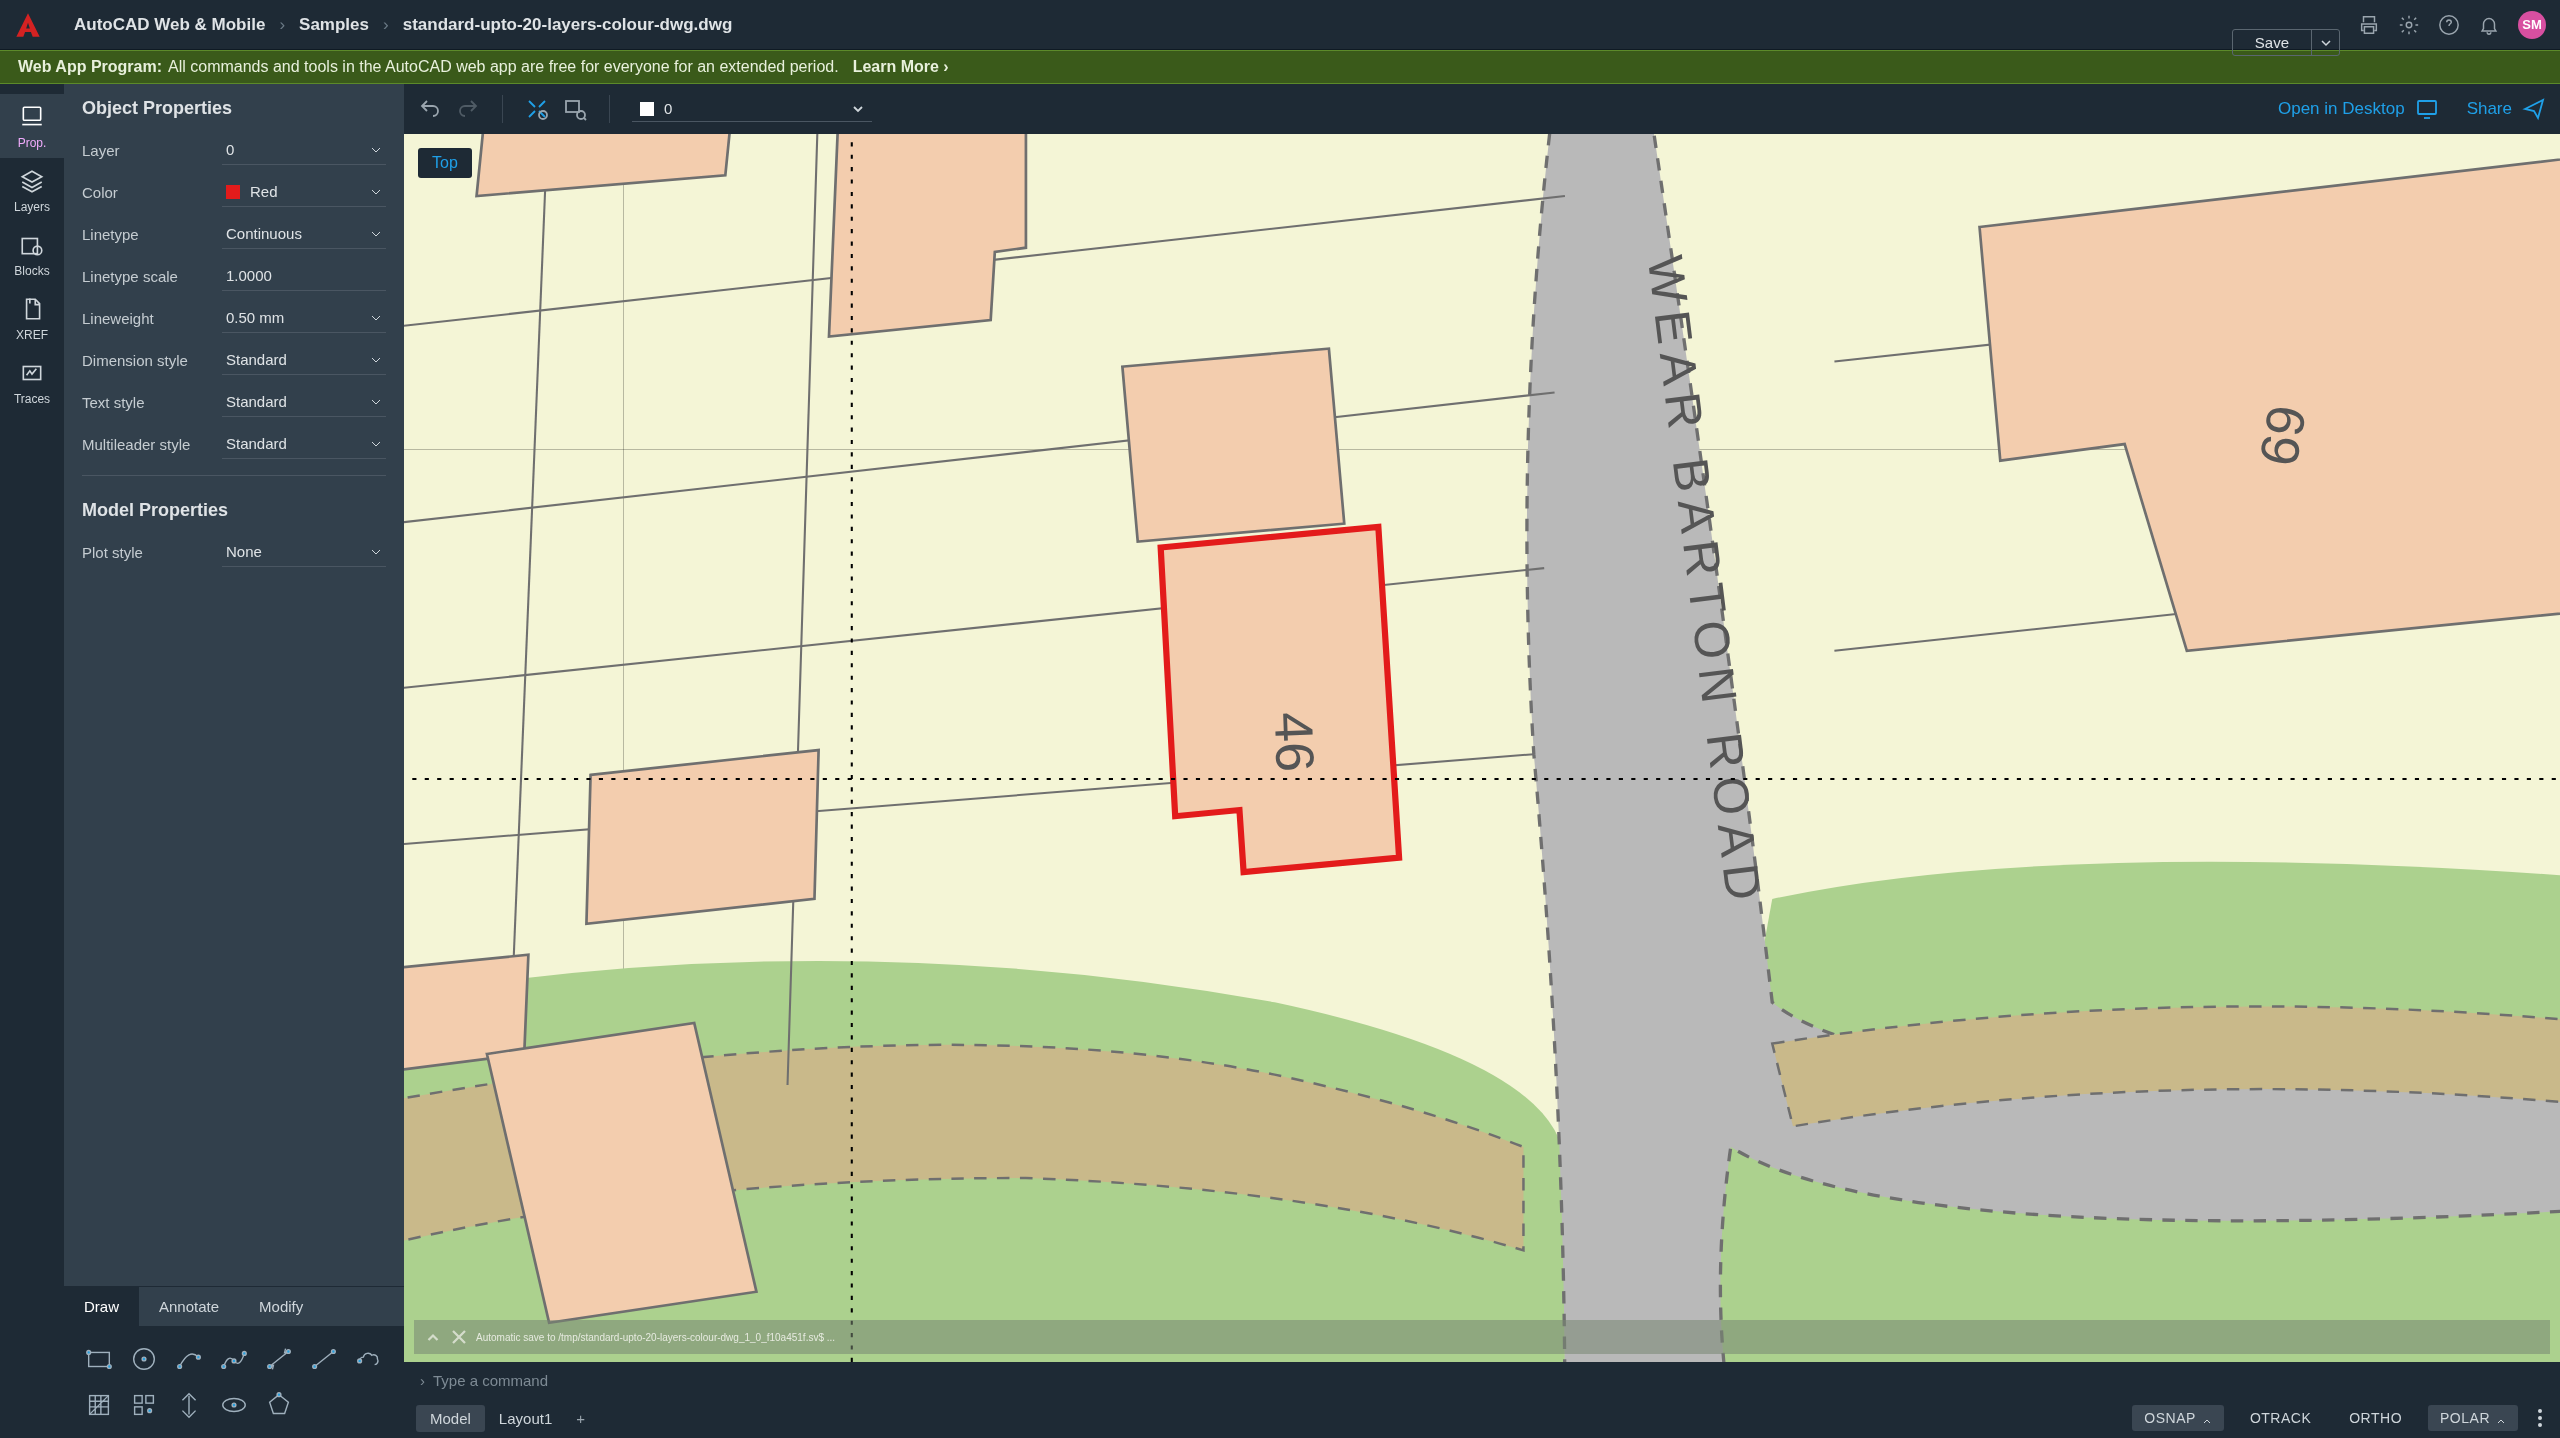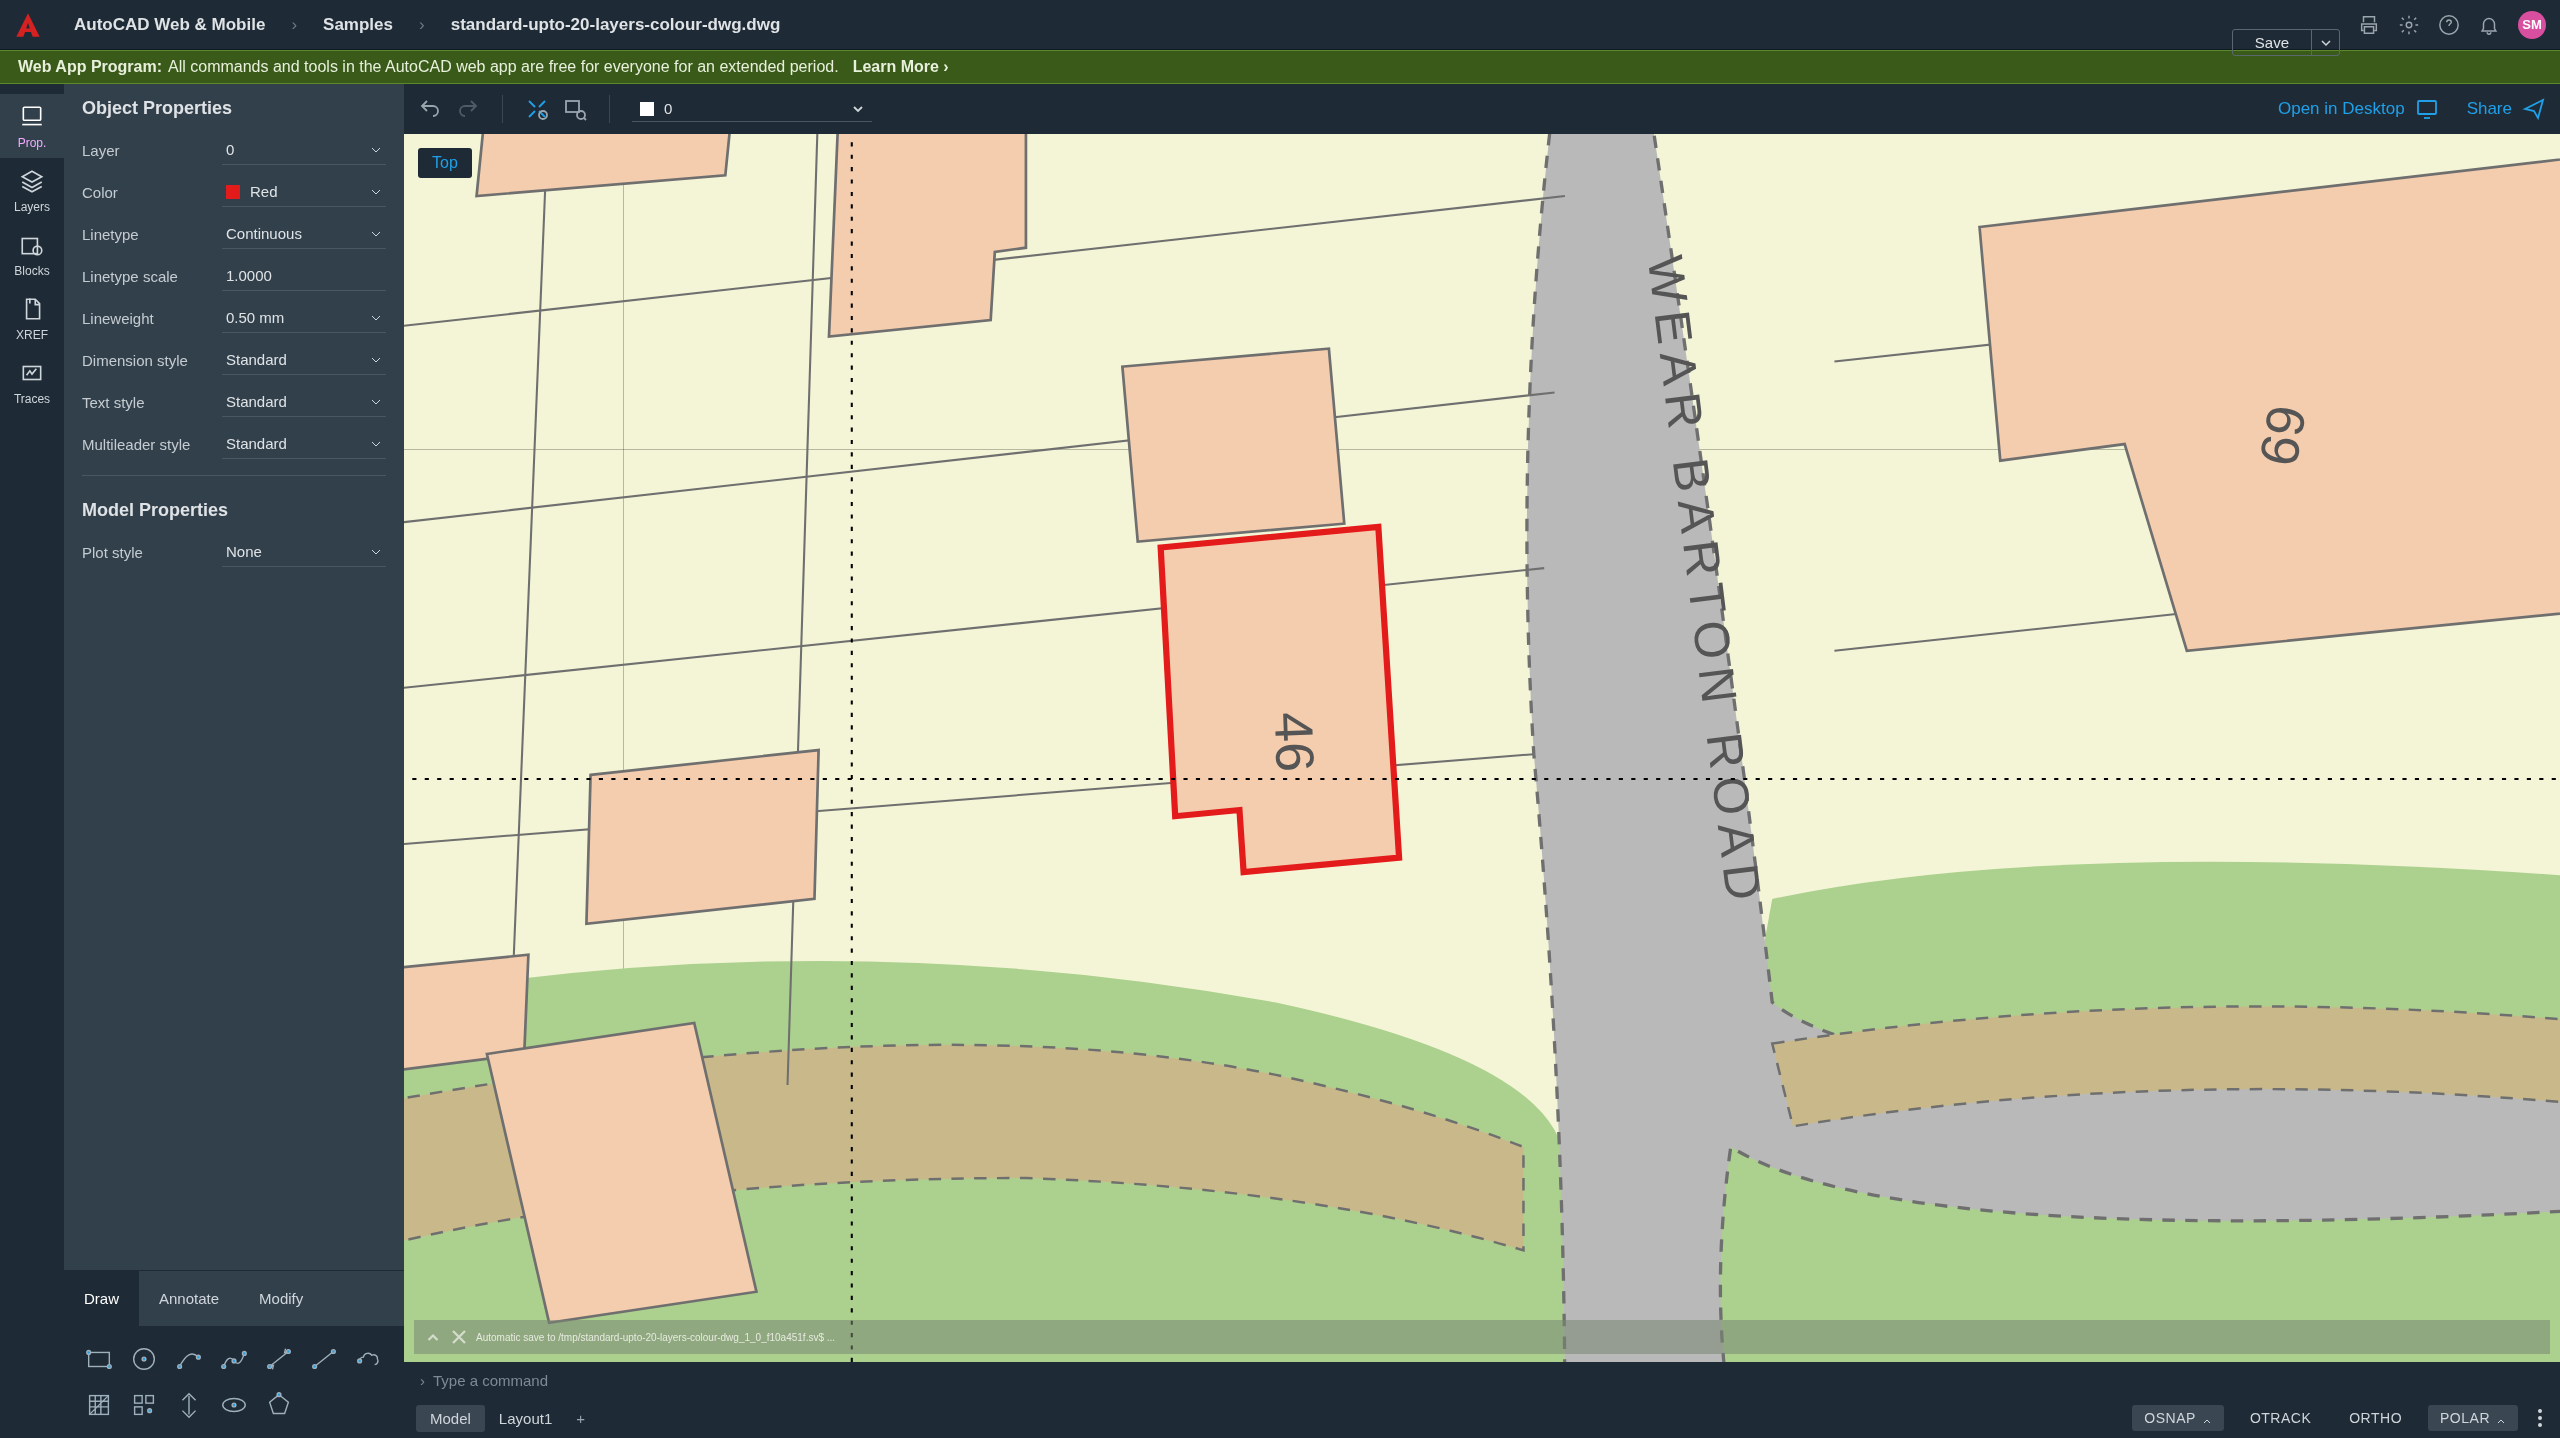--- a/index.html
+++ b/index.html
@@ -4,21 +4,21 @@
 <style>
 * { margin: 0; padding: 0; box-sizing: border-box; font-family: -apple-system, BlinkMacSystemFont, "Segoe UI", Arial, sans-serif; }
 html, body { width: 100%; height: 100%; overflow: hidden; background: #1e2a35; }
 
 
 .header {
   height: 50px; display: flex; align-items: center; padding: 0 14px;
   background: #1e2a35; color: #dfe3e6; border-bottom: 1px solid #0f1a24;
 }
 .logo { width: 28px; height: 28px; margin-right: 32px; }
-.bc { display: flex; align-items: center; font-size: 17px; font-weight: 600; gap: 26px; }
+.bc { display: flex; align-items: center; font-size: 17px; font-weight: 600; gap: 14px; }
 .bc .sep { color: #6b7a86; font-weight: 400; }
 .header-right { margin-left: auto; display: flex; align-items: center; gap: 18px; }
 .save-split { display:flex; border:1px solid #5a6670; border-radius:3px; overflow:hidden;margin-top:36px; }
 .save-split .btn { padding: 4px 22px; color:#dfe3e6; font-size:15px; }
 .save-split .caret { width:28px; border-left:1px solid #5a6670; display:flex;align-items:center;justify-content:center;}
 .hicon { width:22px; height:22px; fill:#9aa5ae; cursor:pointer; }
 .avatar { width:28px;height:28px;border-radius:50%;background:#d84fa0;color:#fff;font-size:13px;font-weight:600;display:flex;align-items:center;justify-content:center;}
 
 
 .promo { height:34px; background:#3a5a1a; border-top:1px solid #5c8a2a; border-bottom:1px solid #5c8a2a;
@@ -42,21 +42,21 @@
 .prop-row{display:flex;align-items:center;padding:6px 18px;gap:12px;}
 .prop-row .lbl{width:128px;font-size:15px;color:#c5ccd1;}
 .prop-row .val{flex:1;position:relative;}
 .sel{display:flex;align-items:center;justify-content:space-between;border-bottom:1px solid #4a5662;padding:6px 4px;font-size:15px;cursor:pointer;}
 .sel .swatch{width:14px;height:14px;background:#e31b1b;display:inline-block;margin-right:10px;}
 .sel .txt{flex:1;}
 .divider{height:1px;background:#4a5662;margin:10px 18px;}
 .caret-s{width:12px;height:12px;}
 
 
-.tooltabs{position:absolute;bottom:112px;left:0;right:0;height:56px;display:flex;align-items:stretch;background:#32404c;border-top:1px solid #1e2a35;}
+.tooltabs{position:absolute;bottom:112px;left:0;right:0;height:40px;display:flex;align-items:stretch;background:#32404c;border-top:1px solid #1e2a35;}
 .tooltabs .tab{padding:0 20px;display:flex;align-items:center;font-size:15px;color:#cfd6db;cursor:pointer;}
 .tooltabs .tab.active{background:#1e2a35;color:#fff;}
 .toolgrid{position:absolute;bottom:0;left:0;right:0;height:112px;background:#1e2a35;padding:12px 14px;display:grid;grid-template-columns:repeat(7,1fr);grid-template-rows:repeat(2,1fr);gap:4px;}
 .tool{display:flex;align-items:center;justify-content:center;cursor:pointer;}
 .tool svg{width:30px;height:30px;fill:none;stroke:#9fb0bd;stroke-width:1.5;}
 .tool .dot{fill:#25a0e0;}
 
 
 .canvas-wrap{flex:1;display:flex;flex-direction:column;background:#000;}
 .cbar{height:50px;background:#1e2a35;display:flex;align-items:center;padding:0 14px;gap:18px;}

